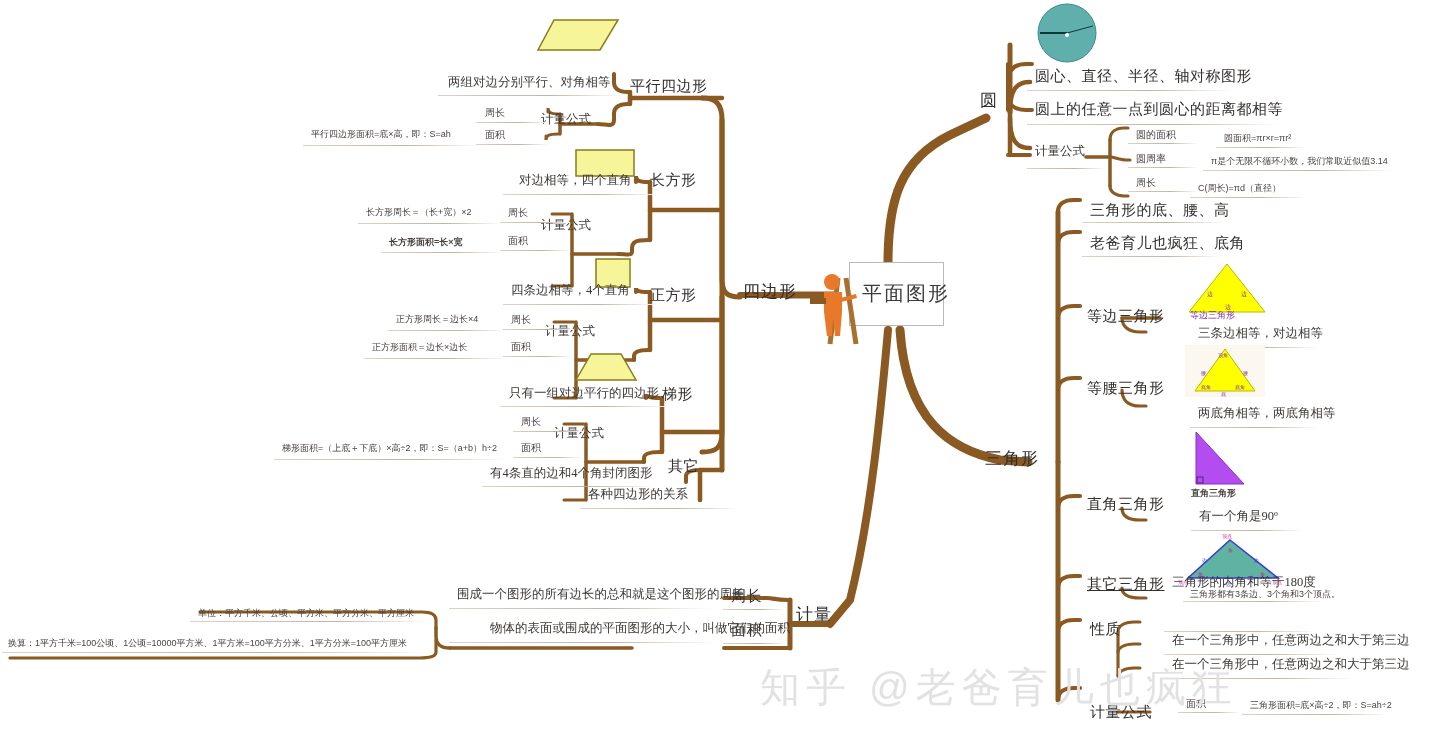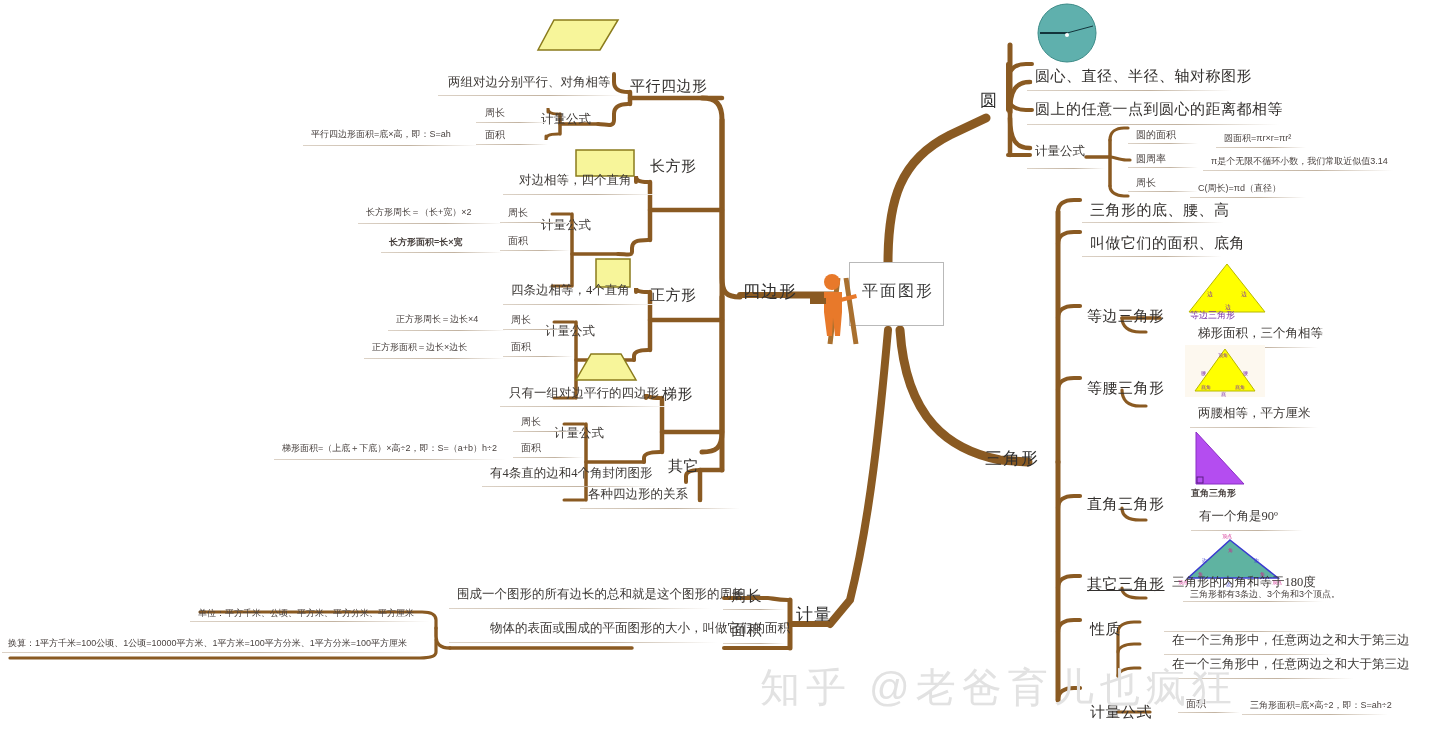--- a/index.html
+++ b/index.html
@@ -7,21 +7,21 @@
        font-family:"Liberation Serif","DejaVu Serif",serif;color:#3a3a3a;}
   #canvas{position:absolute;left:0;top:0;width:1440px;height:735px;}
   svg.links{position:absolute;left:0;top:0;width:1440px;height:735px;pointer-events:none;}
   .node{position:absolute;white-space:nowrap;line-height:1.1;}
   
   .lvl1{font-size:17px;color:#2f2f2f;letter-spacing:1px;}
   .lvl2{font-size:15px;color:#33302e;letter-spacing:.5px;}
   .lvl3{font-size:12.5px;color:#3b3734;}
   .lvl4{font-size:10px;color:#4a4340;font-family:"Liberation Sans","DejaVu Sans",sans-serif;}
   .lvl4b{font-size:9px;color:#4a4340;font-family:"Liberation Sans","DejaVu Sans",sans-serif;}
-  .center-label{font-size:16px;color:#3a3a3a;letter-spacing:2px;}
+  .center-label{font-size:20px;color:#3a3a3a;letter-spacing:2px;}
   
   .ul{position:absolute;height:1px;background:linear-gradient(to right,#cfc3b4,#b9a894);opacity:.9;}
   .ul.fade{background:linear-gradient(to right,#d8cdc0 0%,#bcab97 60%,#ffffff 100%);}
   
   .shape{position:absolute;}
   .board{position:absolute;border:1px solid #b9b9b9;background:#ffffff;}
   .watermark{position:absolute;color:#e2e2e2;font-size:40px;letter-spacing:6px;
              font-family:"Liberation Sans","DejaVu Sans",sans-serif;white-space:nowrap;}
 </style>
 </head>
@@ -159,21 +159,21 @@
   <div class="node lvl4" style="left:485px;top:129px;">面积</div>
   <div class="ul fade" style="left:476px;top:144px;width:72px;"></div>
   <div class="node lvl4b" style="left:311px;top:130px;">平行四边形面积=底×高，即：S=ah</div>
   <div class="ul fade" style="left:303px;top:145px;width:176px;"></div>
 
   <div class="shape" style="left:574px;top:148px;">
     <svg width="62" height="30" viewBox="0 0 62 30">
         <rect x="2" y="2" width="58" height="26" fill="#f7f59a" stroke="#8a7b1c" stroke-width="1.5"></rect>
       </svg>
   </div>
-  <div class="node lvl2" style="left:650px;top:160px;font-family:Liberation Mono, monospace;">长方形</div>
+  <div class="node lvl2" style="left:650px;top:172px;">长方形</div>
   <div class="node lvl3" style="left:511px;top:174px;margin-left:8px;">对边相等，四个直角</div>
   <div class="ul fade" style="left:503px;top:194px;width:155px;"></div>
   <div class="node lvl3" style="left:541px;top:219px;">计量公式</div>
   <div class="node lvl4" style="left:508px;top:207px;">周长</div>
   <div class="ul fade" style="left:500px;top:222px;width:70px;"></div>
   <div class="node lvl4b" style="left:366px;top:208px;">长方形周长＝（长+宽）×2</div>
   <div class="ul fade" style="left:358px;top:223px;width:145px;"></div>
   <div class="node lvl4" style="left:508px;top:235px;">面积</div>
   <div class="ul fade" style="left:500px;top:250px;width:70px;"></div>
   <div class="node lvl4b" style="left:389px;top:238px;font-weight:bold;">长方形面积=长×宽</div>
@@ -255,46 +255,46 @@
   <div class="ul fade" style="left:1203px;top:170px;width:190px;"></div>
 
   <div class="node lvl4" style="left:1136px;top:177px;">周长</div>
   <div class="ul fade" style="left:1128px;top:191px;width:70px;"></div>
   <div class="node lvl4b" style="left:1198px;top:184px;">C(周长)=πd（直径）</div>
   <div class="ul fade" style="left:1190px;top:197px;width:116px;"></div>
 
   <div class="node lvl1" style="left:985px;top:450px;">三角形</div>
   <div class="node lvl2" style="left:1090px;top:202px;">三角形的底、腰、高</div>
   <div class="ul fade" style="left:1082px;top:222px;width:142px;"></div>
-  <div class="node lvl2" style="left:1090px;top:235px;">叫做它们的面积、底角</div>
+  <div class="node lvl2" style="left:1090px;top:235px;">老爸育儿也疯狂、底角</div>
   <div class="ul fade" style="left:1082px;top:256px;width:140px;"></div>
 
   <svg class="shape" style="left:1185px;top:262px;" width="84" height="58" viewBox="0 0 84 58">
     <polygon points="42,2 80,50 4,50" fill="#ffff00" stroke="#b8b800" stroke-width="1"></polygon>
     <text x="22" y="34" font-size="6" fill="#7a2ea8">边</text>
     <text x="56" y="34" font-size="6" fill="#7a2ea8">边</text>
     <text x="40" y="47" font-size="6" fill="#7a2ea8">边</text>
   </svg>
   <div class="node lvl4b" style="left:1190px;top:311px;color:#7a2ea8;">等边三角形</div>
   <div class="node lvl2" style="left:1087px;top:308px;">等边三角形</div>
-  <div class="node lvl3" style="left:1198px;top:327px;">梯形面积，三个角相等</div>
+  <div class="node lvl3" style="left:1198px;top:327px;">三条边相等，对边相等</div>
   <div class="ul fade" style="left:1190px;top:347px;width:128px;"></div>
 
   <svg class="shape" style="left:1185px;top:345px;" width="80" height="52" viewBox="0 0 80 52">
     <rect x="0" y="0" width="80" height="52" fill="#fdf8ef"></rect>
     <polygon points="40,4 70,46 10,46" fill="#ffff00" stroke="#b8b800" stroke-width="1"></polygon>
     <text x="33" y="12" font-size="5" fill="#7a2ea8">顶角</text>
     <text x="16" y="30" font-size="5" fill="#7a2ea8">腰</text>
     <text x="58" y="30" font-size="5" fill="#7a2ea8">腰</text>
     <text x="16" y="44" font-size="5" fill="#7a2ea8">底角</text>
     <text x="50" y="44" font-size="5" fill="#7a2ea8">底角</text>
     <text x="36" y="51" font-size="5" fill="#7a2ea8">底</text>
   </svg>
   <div class="node lvl2" style="left:1087px;top:380px;">等腰三角形</div>
-  <div class="node lvl3" style="left:1198px;top:407px;">两腰相等，平方厘米</div>
+  <div class="node lvl3" style="left:1198px;top:407px;">两底角相等，两底角相等</div>
   <div class="ul fade" style="left:1190px;top:427px;width:128px;"></div>
 
   <svg class="shape" style="left:1186px;top:430px;" width="70" height="62" viewBox="0 0 70 62">
     <polygon points="10,2 58,54 10,54" fill="#b44df0" stroke="#8a2fc4" stroke-width="1"></polygon>
     <rect x="11" y="47" width="6" height="6" fill="none" stroke="#5a1f82" stroke-width="1"></rect>
   </svg>
   <div class="node lvl4b" style="left:1191px;top:489px;font-weight:bold;">直角三角形</div>
   <div class="node lvl2" style="left:1087px;top:496px;">直角三角形</div>
   <div class="node lvl3" style="left:1199px;top:510px;">有一个角是90º</div>
   <div class="ul fade" style="left:1191px;top:530px;width:112px;"></div>

